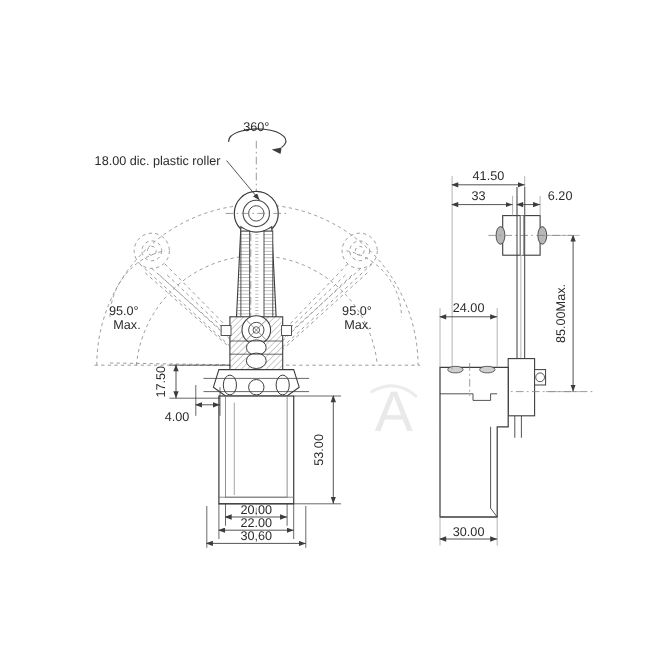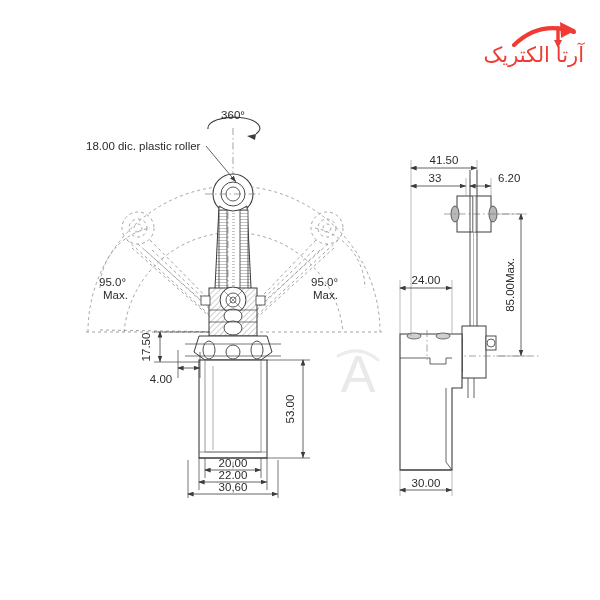--- a/index.html
+++ b/index.html
@@ -262,27 +262,14 @@
   <g fill="#2b2b2b">
     <text x="444" y="164" font-size="11.5" text-anchor="middle">41.50</text>
     <text x="435" y="182" font-size="11.5" text-anchor="middle">33</text>
     <text x="498" y="182" font-size="11.5">6.20</text>
     <text x="426" y="284" font-size="11.5" text-anchor="middle">24.00</text>
     <text x="514" y="285" font-size="11.5" text-anchor="middle" transform="rotate(-90 514 285)">85.00Max.</text>
     <text x="426" y="487" font-size="11.5" text-anchor="middle">30.00</text>
   </g>
 </svg>
 
-<div class="logo-wrap">
-  <svg width="126" height="56" viewBox="0 0 126 56">
-    <g>
-      <path d="M52 27 Q78 2 112 14" stroke="#ef3b33" stroke-width="4" fill="none" stroke-linecap="round"></path>
-      <path d="M98 4 L114 12 L99 20 Z" fill="#ef3b33"></path>
-      <path d="M96 10 L96 26" stroke="#ef3b33" stroke-width="3.4" stroke-linecap="round"></path>
-      <path d="M92 22 L96 30 L100 22 Z" fill="#ef3b33"></path>
-    </g>
-    <g>
-      <text x="122" y="44" font-size="21" fill="#ef3b33" text-anchor="end" font-family="DejaVu Sans, sans-serif">آرتا الکتریک</text>
-    </g>
-  </svg>
+
 </div>
 
-</div>
-
 </body></html>

